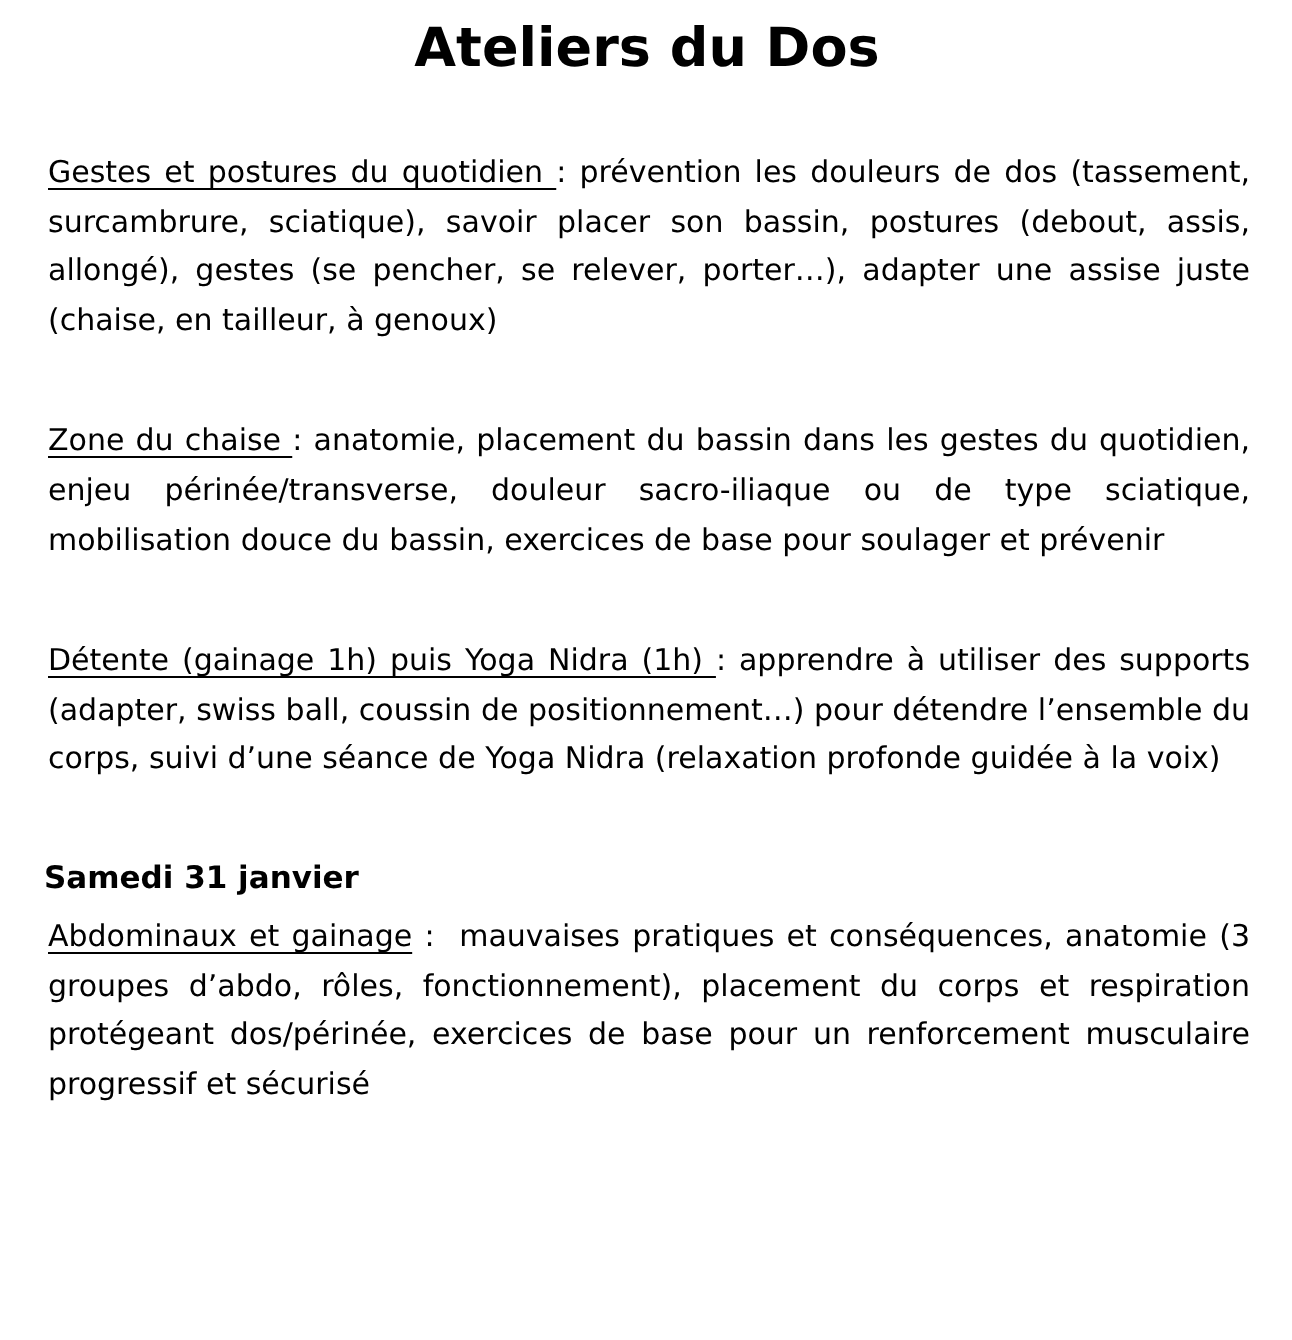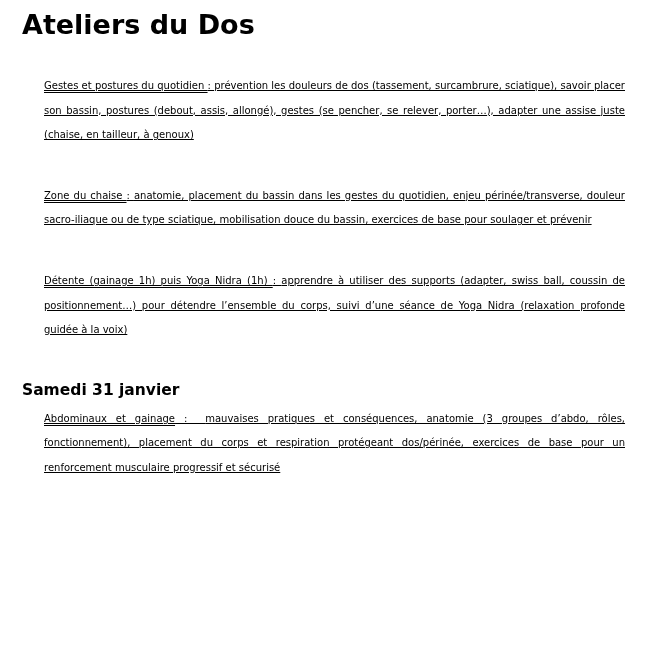--- a/index.html
+++ b/index.html
@@ -12,41 +12,41 @@
     background: #ffffff;
     color: #000000;
     font-family: "DejaVu Sans", sans-serif;
     overflow: hidden;
   }
   .doc {
     padding: 6px 21px 0 22px;
   }
   .title {
     margin: 0;
+    text-align: center;
     font-size: 27px;
     line-height: 38px;
     font-weight: bold;
   }
   .section {
     margin-top: 36px;
   }
   .section.first {
     margin-top: 30px;
   }
   .date {
     font-weight: bold;
     font-size: 15.5px;
     line-height: 22px;
   }
   .para {
-    margin: 6px 0 0 22px;
+    margin: 6px 0 0 2px;
     text-align: justify;
-    font-size: 10px;
+    font-size: 15px;
     line-height: 24.6px;
-    text-decoration: underline;
   }
   .topic {
     text-decoration: underline;
     text-underline-offset: 3px;
     text-decoration-thickness: 1px;
   }
 </style>
 </head>
 <body>
 

